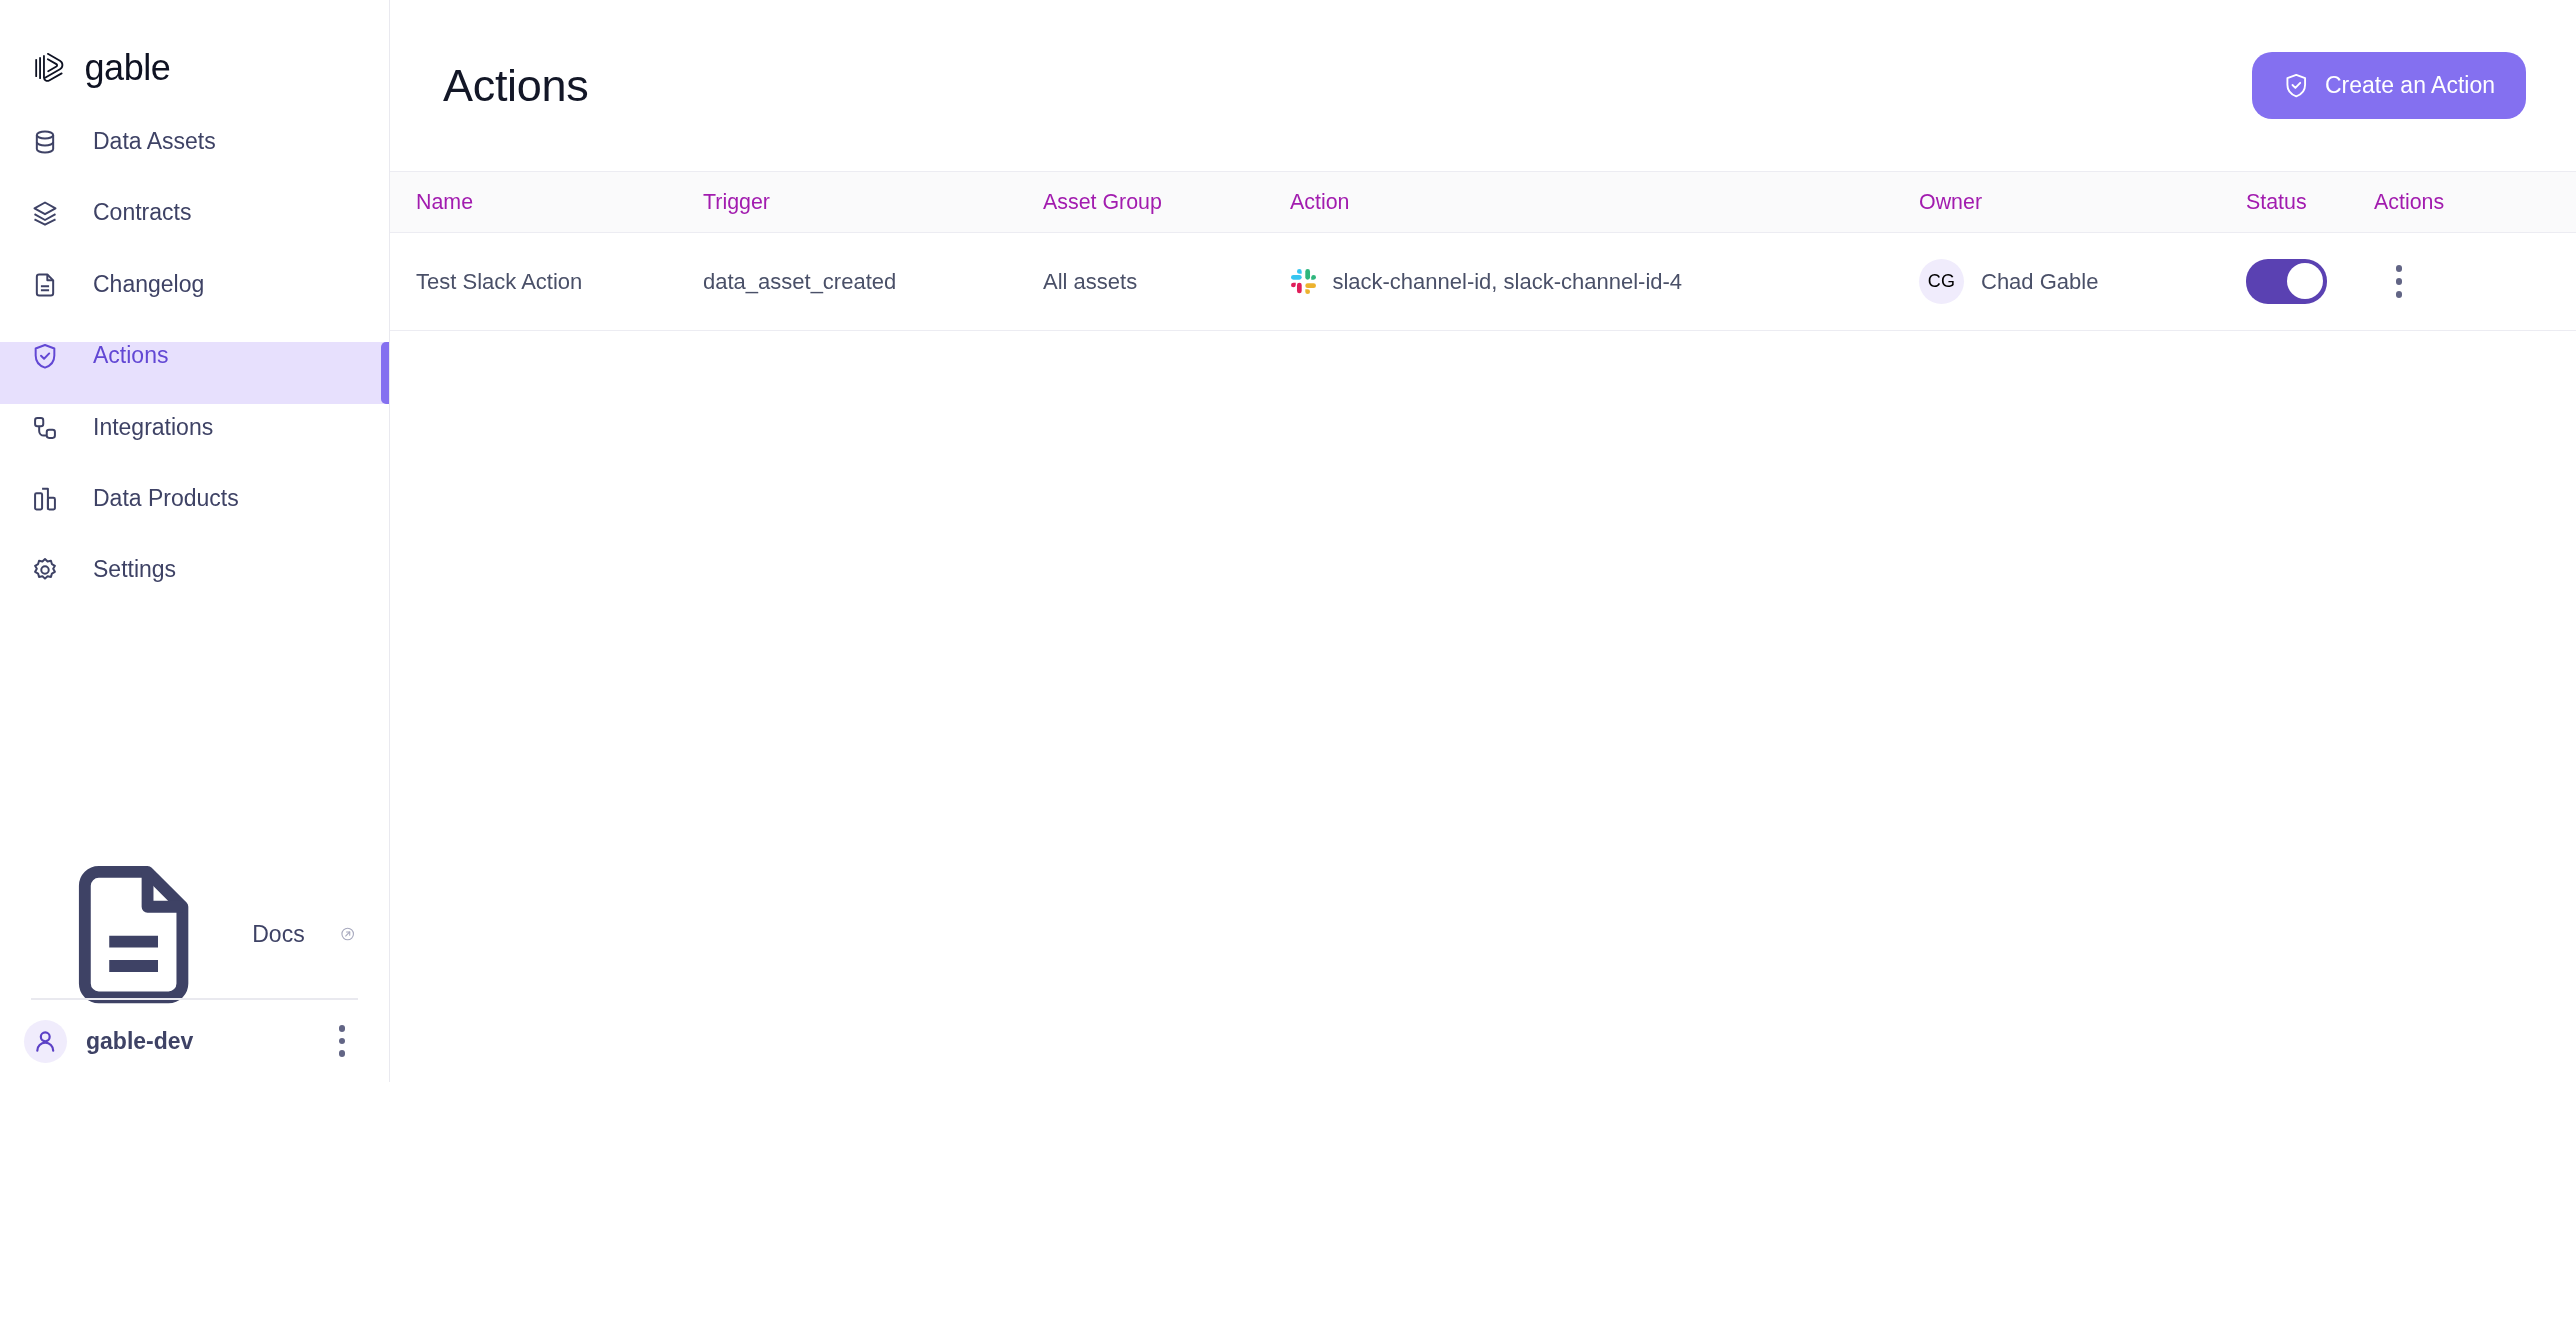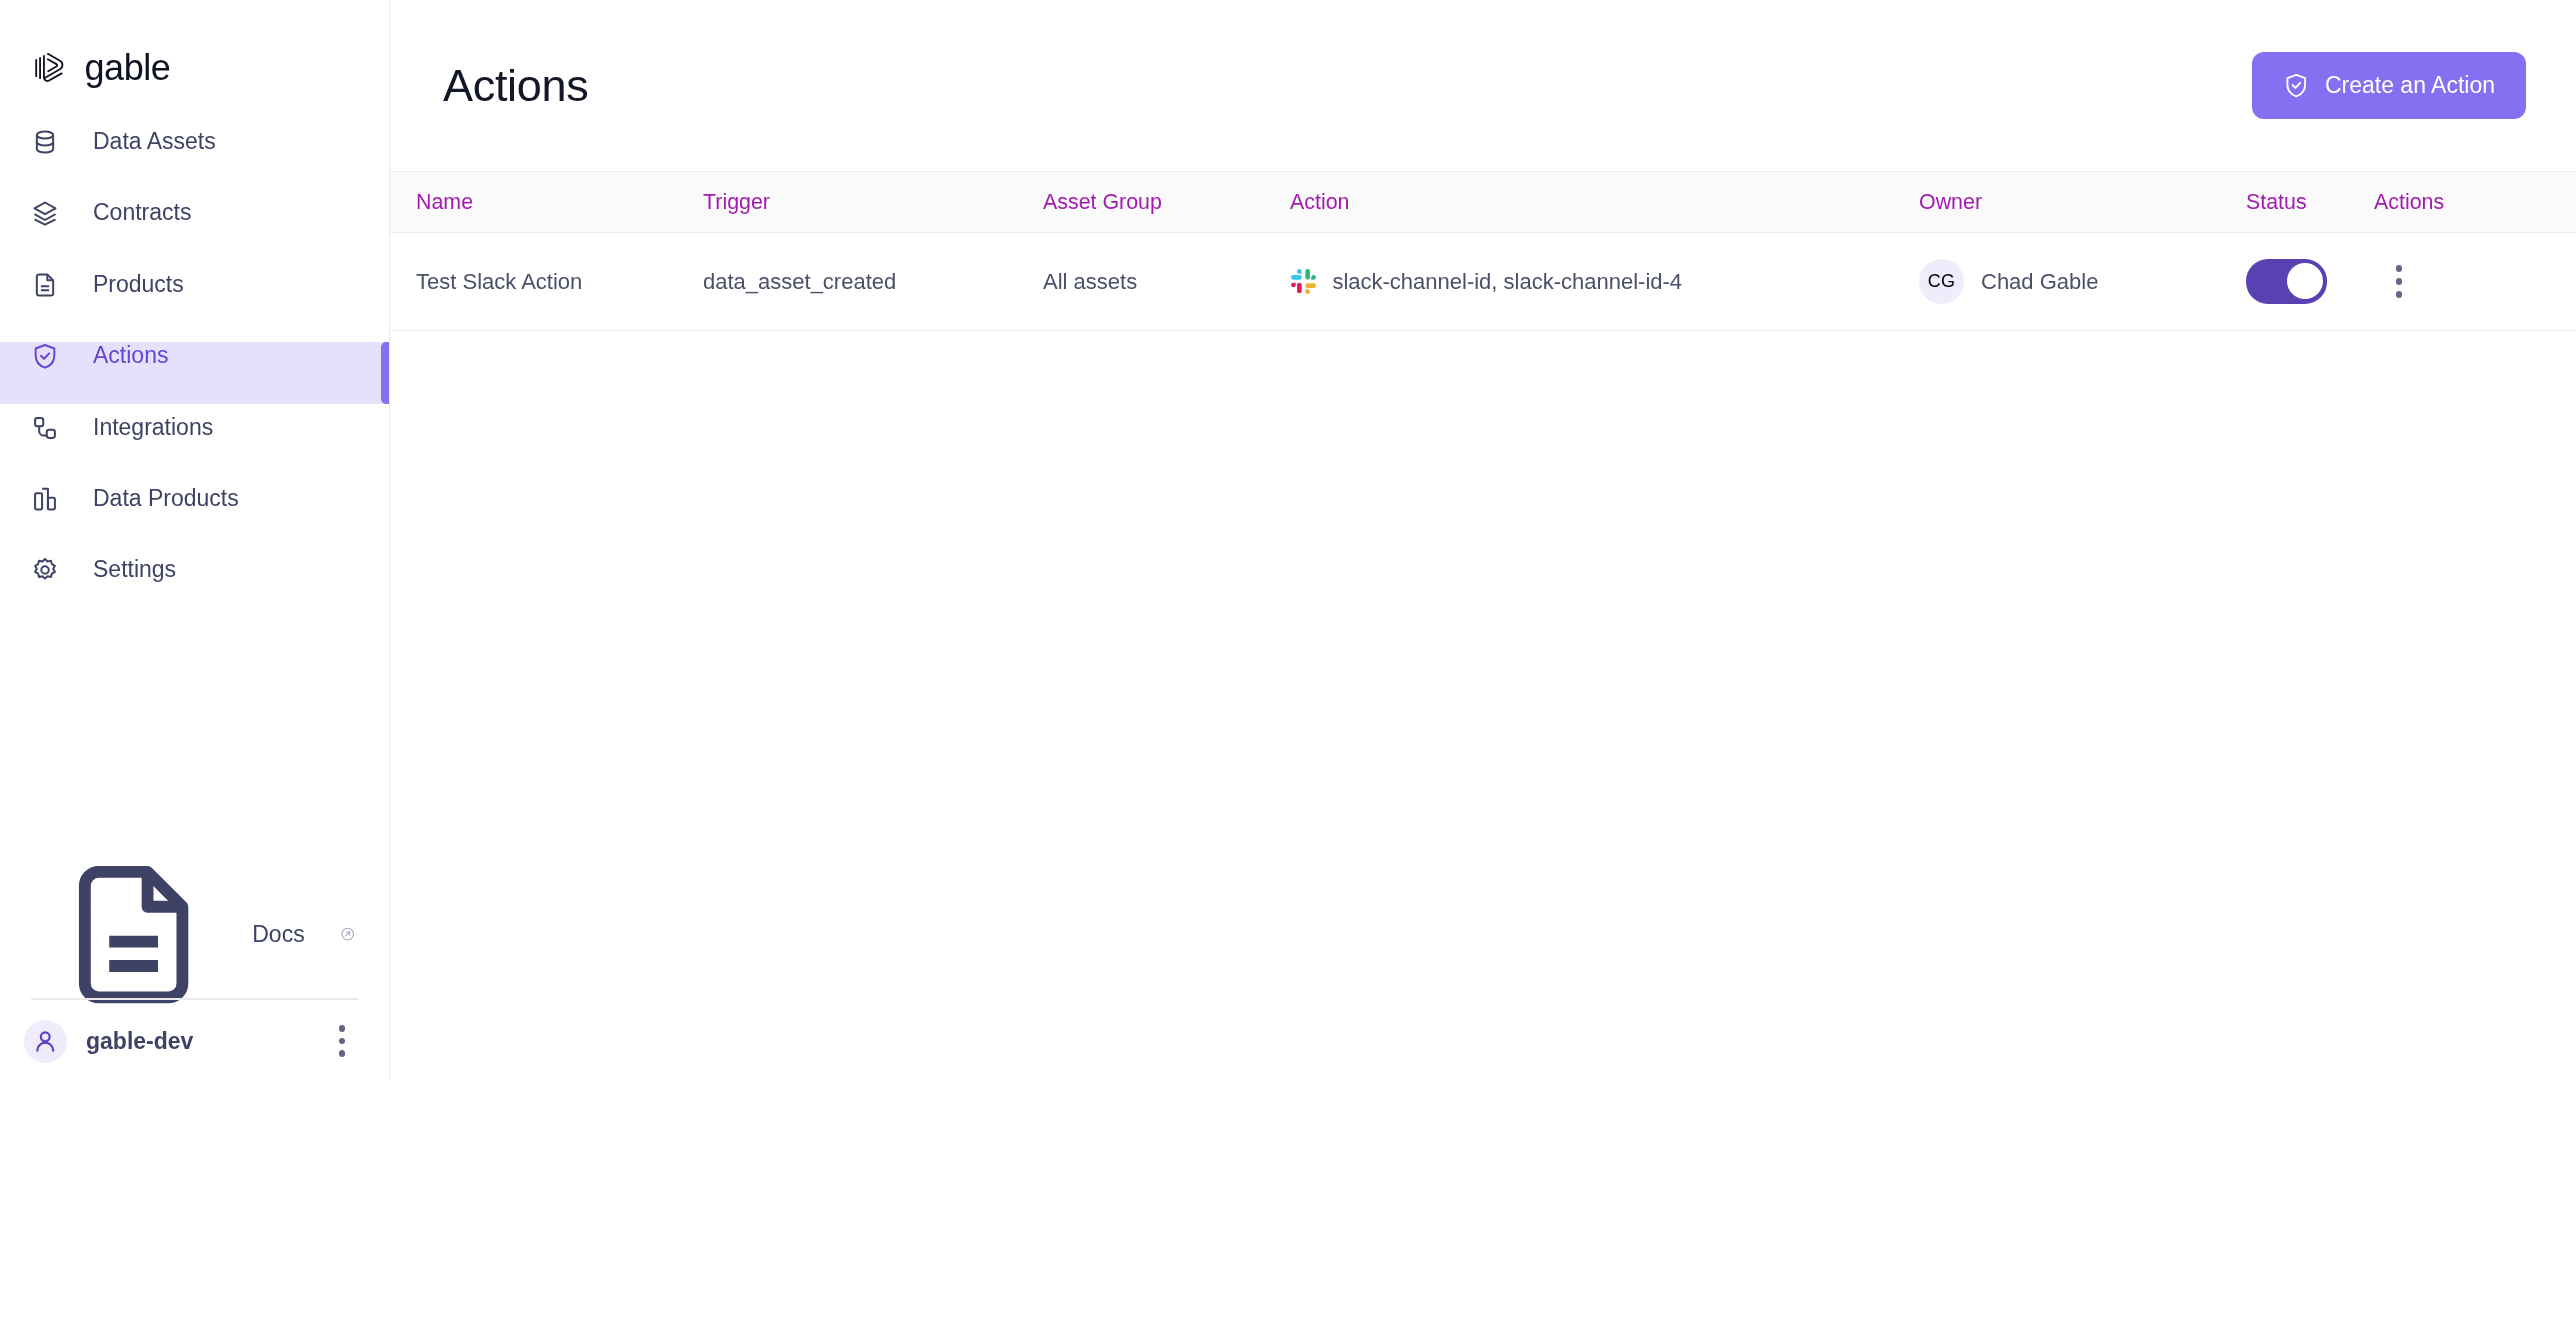--- a/index.html
+++ b/index.html
@@ -126,21 +126,21 @@
     font-weight: 400;
     letter-spacing: -0.3px;
   }
   .create-btn {
     display: inline-flex;
     align-items: center;
     gap: 15.4px;
     background: #8470f0;
     color: #ffffff;
     border: none;
-    border-radius: 12px;
+    border-radius: 20px;
     height: 67px;
     padding: 0 31px;
     font-size: 23px;
     font-family: inherit;
     cursor: pointer;
   }
   .create-btn svg { width: 26.5px; height: 26.5px; display: block; }
 
   
   .table { width: 100%; }
@@ -249,21 +249,21 @@
         </svg>
         <span>Contracts</span>
       </div>
 
       <div class="nav-item">
         <svg class="nav-ico" viewBox="0 0 24 24" fill="none" stroke="#3e4265" stroke-width="1.7" stroke-linejoin="round">
           <path d="M14 3H7a2 2 0 0 0-2 2v14a2 2 0 0 0 2 2h10a2 2 0 0 0 2-2V8z"></path>
           <path d="M14 3v5h5"></path>
           <path d="M8.5 13h7M8.5 16.5h7"></path>
         </svg>
-        <span>Products</span>
+        <span>Changelog</span>
       </div>
 
       <div class="nav-item active">
         <svg class="nav-ico" viewBox="0 0 24 24" fill="none" stroke="#6247d4" stroke-width="1.7" stroke-linejoin="round" stroke-linecap="round">
           <path d="M12 2.6 20 5.6v6c0 5.1-3.4 8.9-8 10.4-4.6-1.5-8-5.3-8-10.4v-6z"></path>
           <path d="M8.6 11.8 11.2 14.4 15.6 9.8"></path>
         </svg>
         <span>Actions</span>
         <span class="accent"></span>
       </div>

